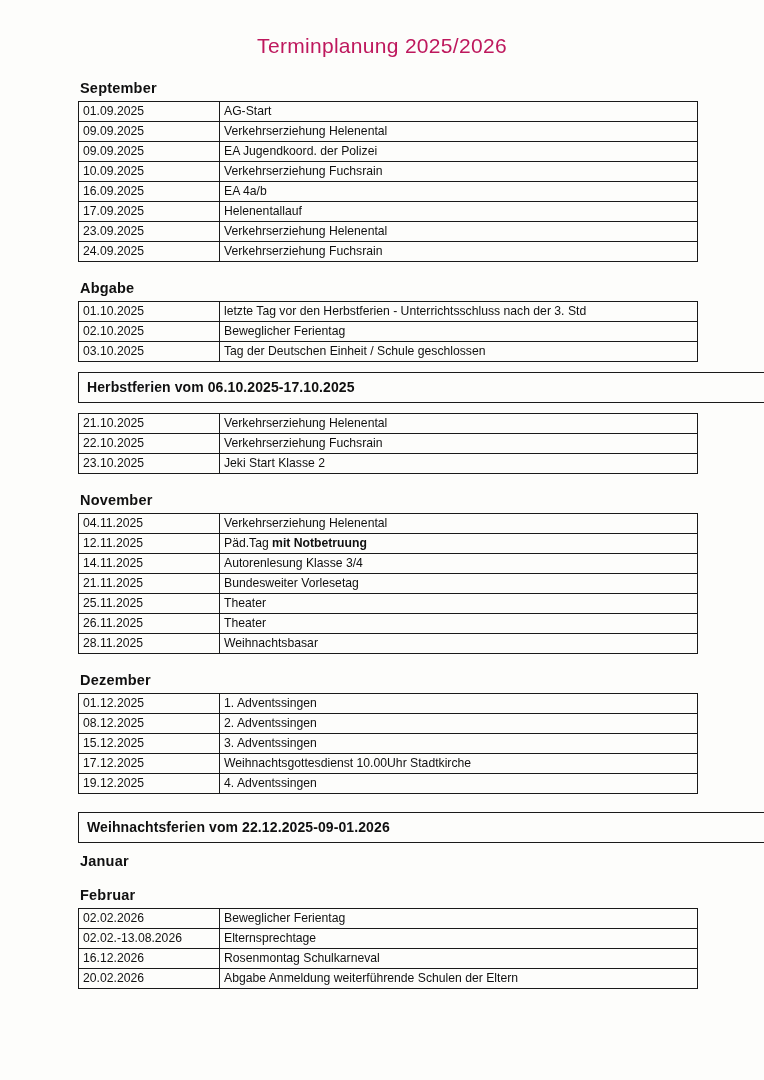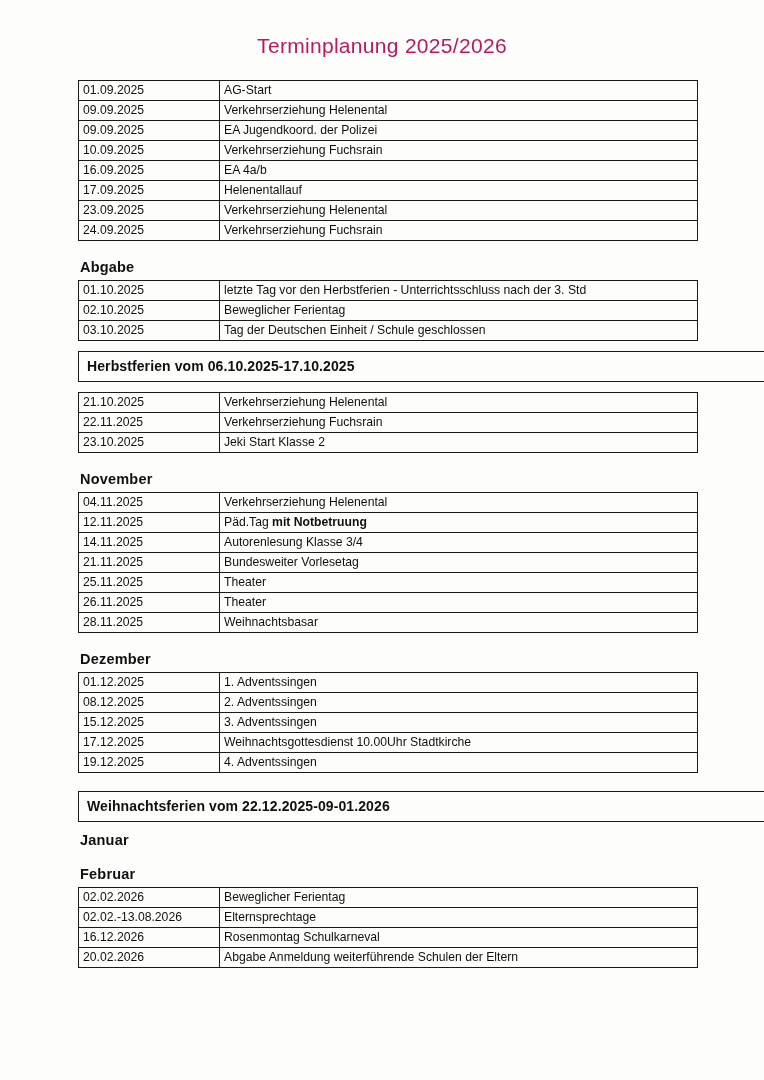--- a/index.html
+++ b/index.html
@@ -81,20 +81,21 @@
 </head>
 <body>
 
 <div class="page">
 
   <h1 class="doc-title">Terminplanung 2025/2026</h1>
 
   <div class="content">
 
     <div class="month-block">
+      <div class="month-heading">September</div>
       <table class="sched">
         <tbody>
           <tr>
             <td class="date">01.09.2025</td>
             <td class="desc">AG-Start</td>
           </tr>
           <tr>
             <td class="date">09.09.2025</td>
             <td class="desc">Verkehrserziehung Helenental</td>
           </tr>
@@ -147,21 +148,21 @@
 
       <div class="banner spaced-top">Herbstferien vom 06.10.2025-17.10.2025</div>
 
       <table class="sched">
         <tbody>
           <tr>
             <td class="date">21.10.2025</td>
             <td class="desc">Verkehrserziehung Helenental</td>
           </tr>
           <tr>
-            <td class="date">22.11.2025</td>
+            <td class="date">22.10.2025</td>
             <td class="desc">Verkehrserziehung Fuchsrain</td>
           </tr>
           <tr>
             <td class="date">23.10.2025</td>
             <td class="desc">Jeki Start Klasse 2</td>
           </tr>
         </tbody>
       </table>
     </div>
 

